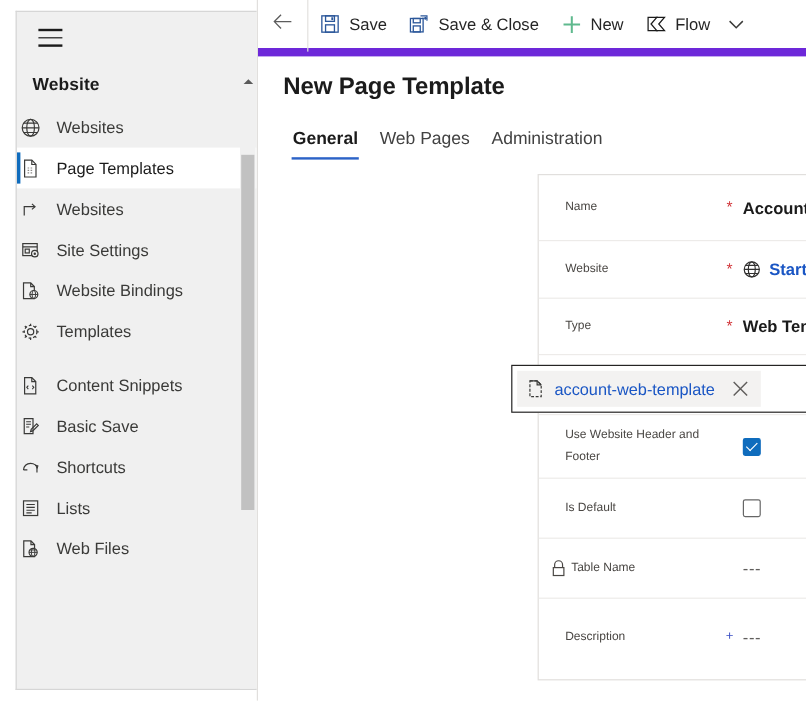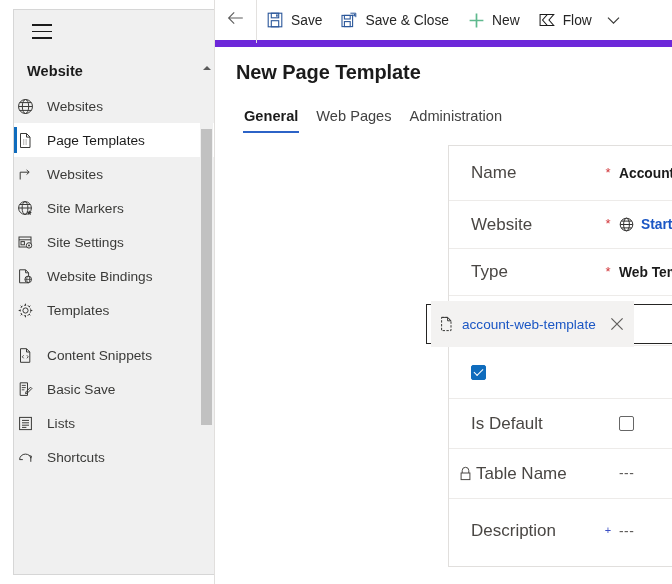--- a/index.html
+++ b/index.html
@@ -262,21 +262,21 @@
   .field-row:last-child { border-bottom: none; }
   .field-label-cell {
     width: 148px;
     flex: 0 0 148px;
     padding-left: 22px;
     box-sizing: border-box;
     display: flex;
     align-items: center;
   }
   .field-label {
-    font-size: 17px;
+    font-size: 10px;
     color: #4a4744;
     line-height: 18px;
   }
   .lock-ico {
     display: inline-flex;
     align-items: center;
     margin-right: 4px;
     margin-left: -12px;
   }
   .req-cell {
@@ -360,21 +360,21 @@
     background: #ffffff;
     border: 1px solid #252423;
     box-sizing: border-box;
     display: flex;
     align-items: center;
     padding: 0 4px;
   }
   #lookup-chip {
     display: flex;
     align-items: center;
-    height: 46px;
+    height: 30px;
     background: #f3f2f1;
     padding: 0 4px 0 8px;
     box-sizing: border-box;
   }
   #lookup-chip .chip-ico {
     display: flex;
     align-items: center;
     margin-right: 8px;
   }
   #lookup-chip .chip-label {
@@ -436,32 +436,20 @@
       <div class="nav-item">
         <span class="nav-ico">
           <svg width="17" height="17" viewBox="0 0 17 17">
               <path d="M3.2 13.5v-7.3h8.6" fill="none" stroke="#3a3a38" stroke-width="1"></path>
               <path d="M9.6 3.9l2.6 2.3-2.6 2.3" fill="none" stroke="#3a3a38" stroke-width="1"></path>
             </svg>
         </span>
         <span class="nav-label">Websites</span>
       </div>
 
-      <div class="nav-item">
-        <span class="nav-ico">
-          <svg width="17" height="17" viewBox="0 0 17 17">
-              <circle cx="8" cy="8" r="6.4" fill="none" stroke="#3a3a38" stroke-width="1"></circle>
-              <ellipse cx="8" cy="8" rx="2.9" ry="6.4" fill="none" stroke="#3a3a38" stroke-width="1"></ellipse>
-              <line x1="1.6" y1="8" x2="14.4" y2="8" stroke="#3a3a38" stroke-width="1"></line>
-              <line x1="2.7" y1="4.5" x2="13.3" y2="4.5" stroke="#3a3a38" stroke-width="1"></line>
-              <path d="M12.3 10.2l.8 1.6 1.8.25-1.3 1.25.32 1.77-1.6-.84-1.6.84.32-1.77-1.3-1.25 1.8-.25z" fill="#3a3a38"></path>
-            </svg>
-        </span>
-        <span class="nav-label">Site Markers</span>
-      </div>
 
       <div class="nav-item">
         <span class="nav-ico">
           <svg width="17" height="17" viewBox="0 0 17 17">
               <rect x="2" y="3" width="12" height="10" fill="none" stroke="#3a3a38" stroke-width="1"></rect>
               <line x1="2" y1="5.8" x2="14" y2="5.8" stroke="#3a3a38" stroke-width="1"></line>
               <rect x="4" y="7.6" width="3.4" height="3.2" fill="none" stroke="#3a3a38" stroke-width="1"></rect>
               <circle cx="12" cy="11.4" r="2.7" fill="#f0f0f0" stroke="#3a3a38" stroke-width="1"></circle>
               <circle cx="12" cy="11.4" r="1" fill="#3a3a38"></circle>
             </svg>
@@ -514,38 +502,51 @@
               <path d="M4.8 4.4h4M4.8 6.6h4M4.8 8.8h2.6" stroke="#3a3a38" stroke-width=".9"></path>
               <path d="M13.6 6.2l1.3 1.3-4.6 4.6-1.8.5.5-1.8z" fill="none" stroke="#3a3a38" stroke-width="1"></path>
             </svg>
         </span>
         <span class="nav-label">Basic Save</span>
       </div>
 
       <div class="nav-item">
         <span class="nav-ico">
           <svg width="17" height="17" viewBox="0 0 17 17">
-              <rect x="2.6" y="2.4" width="11.8" height="12.2" fill="none" stroke="#3a3a38" stroke-width="1"></rect>
-              <path d="M5 5.4h7M5 7.8h7M5 10.2h7M5 12.4h4.4" stroke="#3a3a38" stroke-width="1"></path>
-            </svg>
-        </span>
-        <span class="nav-label">Lists</span>
-      </div>
-
-      <div class="nav-item">
-        <span class="nav-ico">
-          <svg width="17" height="17" viewBox="0 0 17 17">
               <path d="M2.6 10.6c0-3.1 2.6-5.5 5.8-5.5s5.4 2 5.4 4.6" fill="none" stroke="#3a3a38" stroke-width="1"></path>
               <path d="M2.6 10.6h3.2M13.8 9.7v3.1" fill="none" stroke="#3a3a38" stroke-width="1"></path>
               <path d="M12.2 6.6l2.3.6-.6 2.3" fill="none" stroke="#3a3a38" stroke-width="1"></path>
             </svg>
         </span>
         <span class="nav-label">Shortcuts</span>
       </div>
 
+      <div class="nav-item">
+        <span class="nav-ico">
+          <svg width="17" height="17" viewBox="0 0 17 17">
+              <rect x="2.6" y="2.4" width="11.8" height="12.2" fill="none" stroke="#3a3a38" stroke-width="1"></rect>
+              <path d="M5 5.4h7M5 7.8h7M5 10.2h7M5 12.4h4.4" stroke="#3a3a38" stroke-width="1"></path>
+            </svg>
+        </span>
+        <span class="nav-label">Lists</span>
+      </div>
+
+      <div class="nav-item">
+        <span class="nav-ico">
+          <svg width="17" height="17" viewBox="0 0 17 17">
+              <path d="M2.8 1.8h6l3 3v10.1h-9z" fill="none" stroke="#3a3a38" stroke-width="1"></path>
+              <path d="M8.8 1.8v3h3" fill="none" stroke="#3a3a38" stroke-width="1"></path>
+              <circle cx="10.6" cy="11.3" r="3.4" fill="#f0f0f0" stroke="#3a3a38" stroke-width="1"></circle>
+              <ellipse cx="10.6" cy="11.3" rx="1.5" ry="3.4" fill="none" stroke="#3a3a38" stroke-width=".8"></ellipse>
+              <line x1="7.2" y1="11.3" x2="14" y2="11.3" stroke="#3a3a38" stroke-width=".8"></line>
+              <line x1="7.9" y1="9.3" x2="13.3" y2="9.3" stroke="#3a3a38" stroke-width=".8"></line>
+            </svg>
+        </span>
+        <span class="nav-label">Web Files</span>
+      </div>
 
     </div>
 
     <div id="nav-scrollbar">
       <div class="sb-arrow">
           <i></i>
         </div>
       <div class="sb-thumb"></div>
     </div>
   </div>
@@ -671,20 +672,23 @@
         <div class="field-label-cell">
           <span class="field-label">Web Template</span>
         </div>
         <div class="req-cell">
           <span class="req-star">*</span>
         </div>
         <div class="field-value-cell"></div>
       </div>
 
       <div class="field-row" style="height:53px;">
+        <div class="field-label-cell">
+          <span class="field-label">Use Website Header and Footer</span>
+        </div>
         <div class="req-cell"></div>
         <div class="field-value-cell">
           <span class="cb checked"></span>
         </div>
       </div>
 
       <div class="field-row" style="height:50px;">
         <div class="field-label-cell">
           <span class="field-label">Is Default</span>
         </div>

